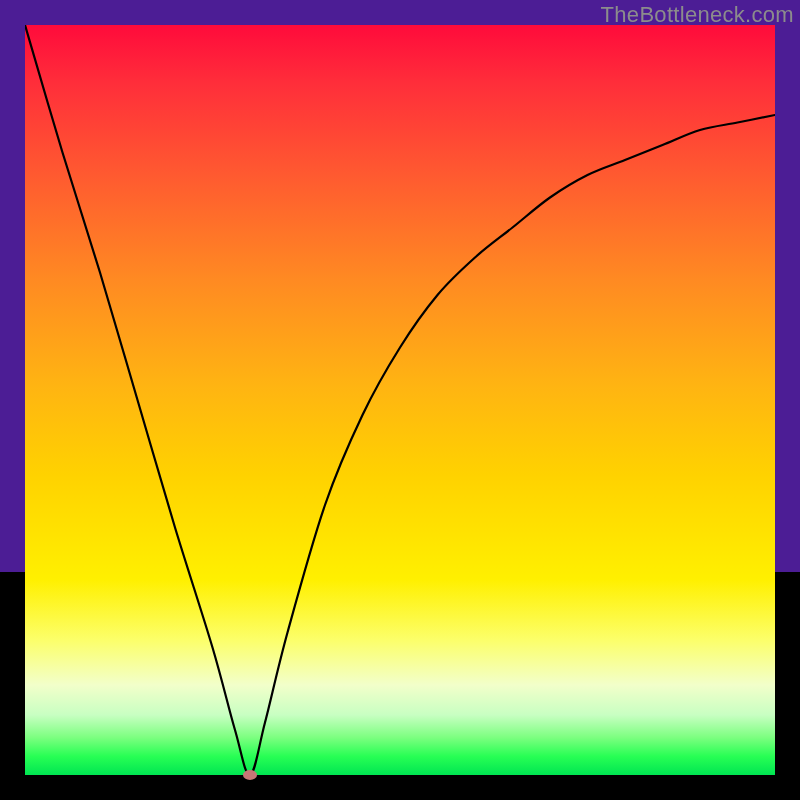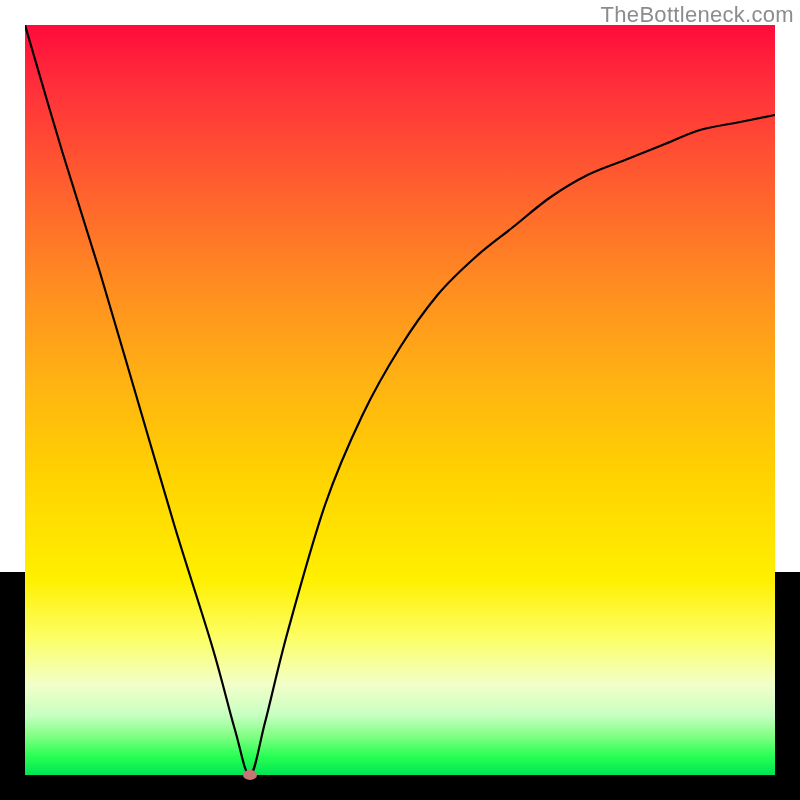--- a/index.html
+++ b/index.html
@@ -10,21 +10,21 @@
     background: #000;
     overflow: hidden;
     font-family: Arial, Helvetica, sans-serif;
   }
   .frame {
     position: absolute;
     top: 0;
     left: 0;
     width: 800px;
     height: 572px;
-    background: #ffffff;
+    background: #4c1d95;
   }
   .plot-area {
     position: absolute;
     top: 25px;
     left: 25px;
     width: 750px;
     height: 750px;
     background: linear-gradient(to bottom,
       #ff0b3b 0%,
       #ff2f3a 8%,

